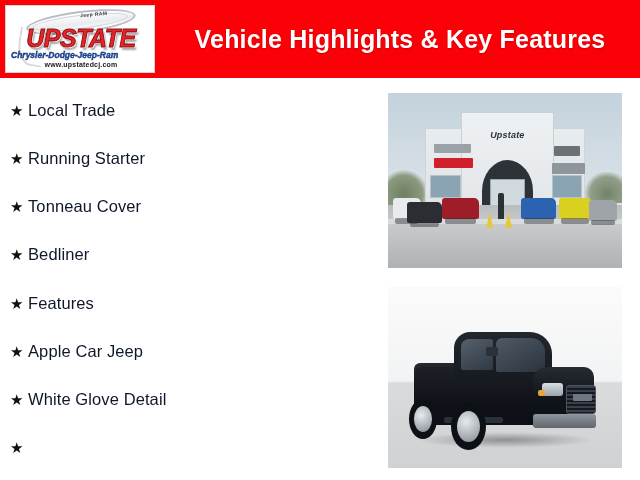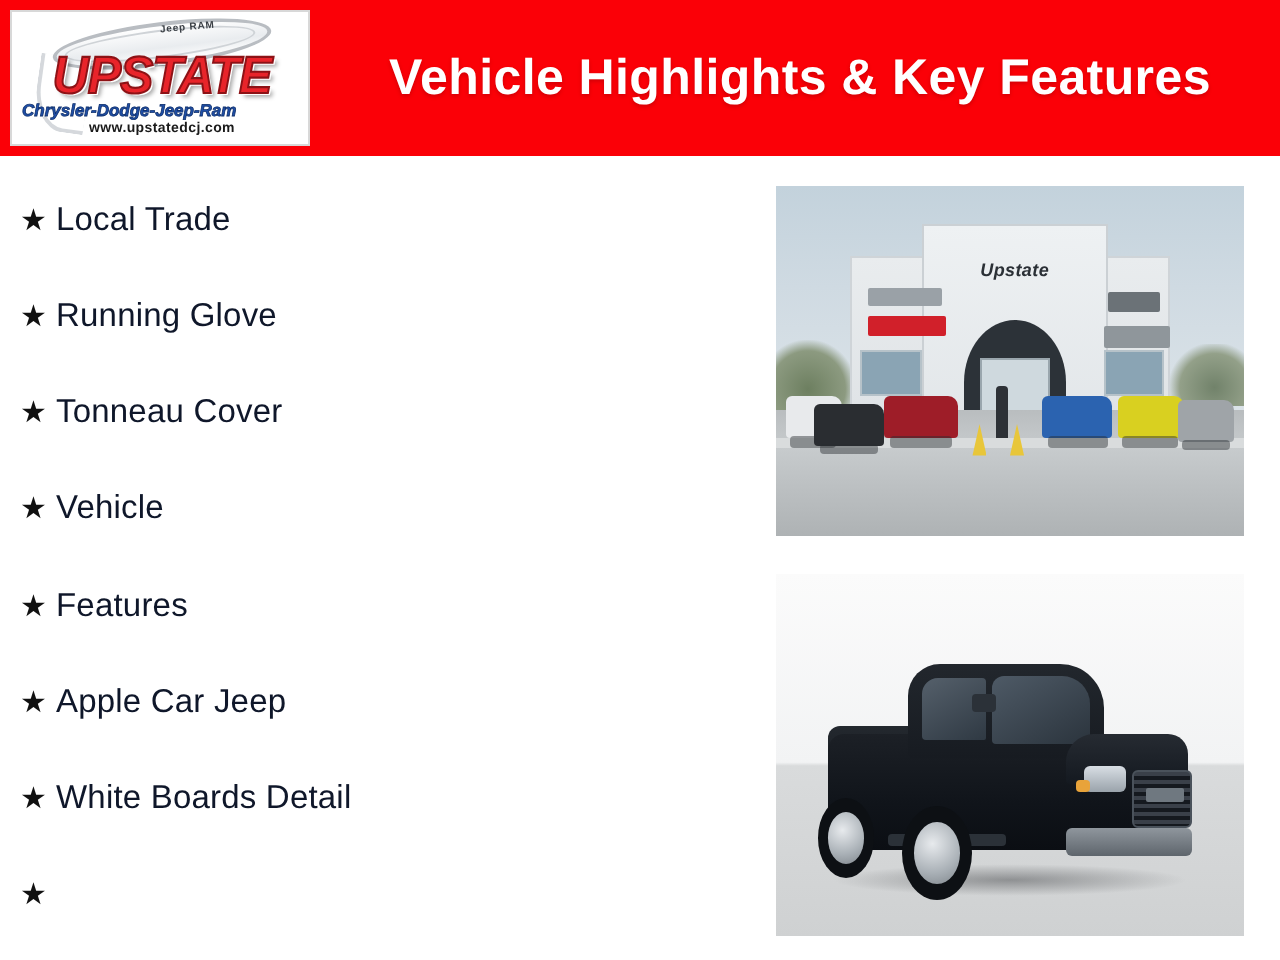--- a/index.html
+++ b/index.html
@@ -316,46 +316,46 @@
 
 <div class="features">
 
   <div class="feature-row">
     <span class="star">★</span>
     <span class="feature-label">Local Trade</span>
   </div>
 
   <div class="feature-row">
     <span class="star">★</span>
-    <span class="feature-label">Running Glove</span>
+    <span class="feature-label">Running Starter</span>
   </div>
 
   <div class="feature-row">
     <span class="star">★</span>
     <span class="feature-label">Tonneau Cover</span>
   </div>
 
   <div class="feature-row">
     <span class="star">★</span>
-    <span class="feature-label">Vehicle</span>
+    <span class="feature-label">Bedliner</span>
   </div>
 
   <div class="feature-row">
     <span class="star">★</span>
     <span class="feature-label">Features</span>
   </div>
 
   <div class="feature-row">
     <span class="star">★</span>
     <span class="feature-label">Apple Car Jeep</span>
   </div>
 
   <div class="feature-row">
     <span class="star">★</span>
-    <span class="feature-label">White Boards Detail</span>
+    <span class="feature-label">White Glove Detail</span>
   </div>
 
   <div class="feature-row">
     <span class="star">★</span>
   </div>
 
 </div>
 
 <div class="photo photo-top">
   <div class="ph-inner">

